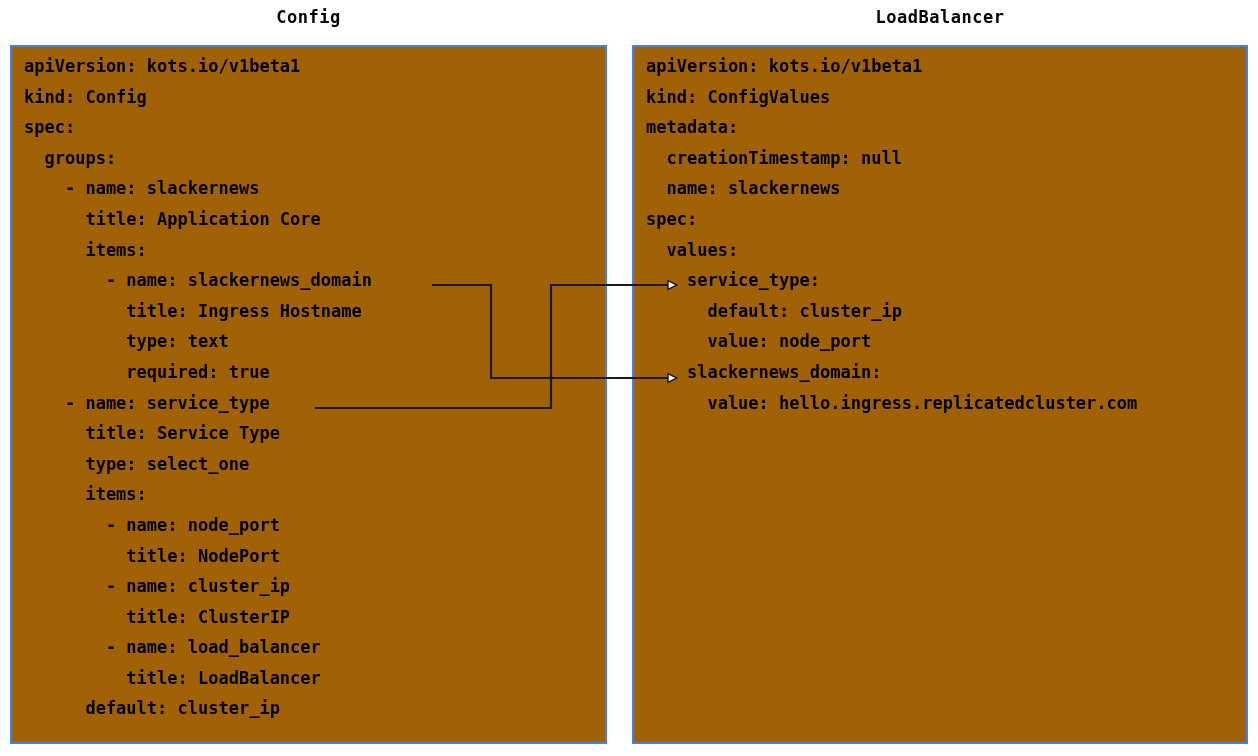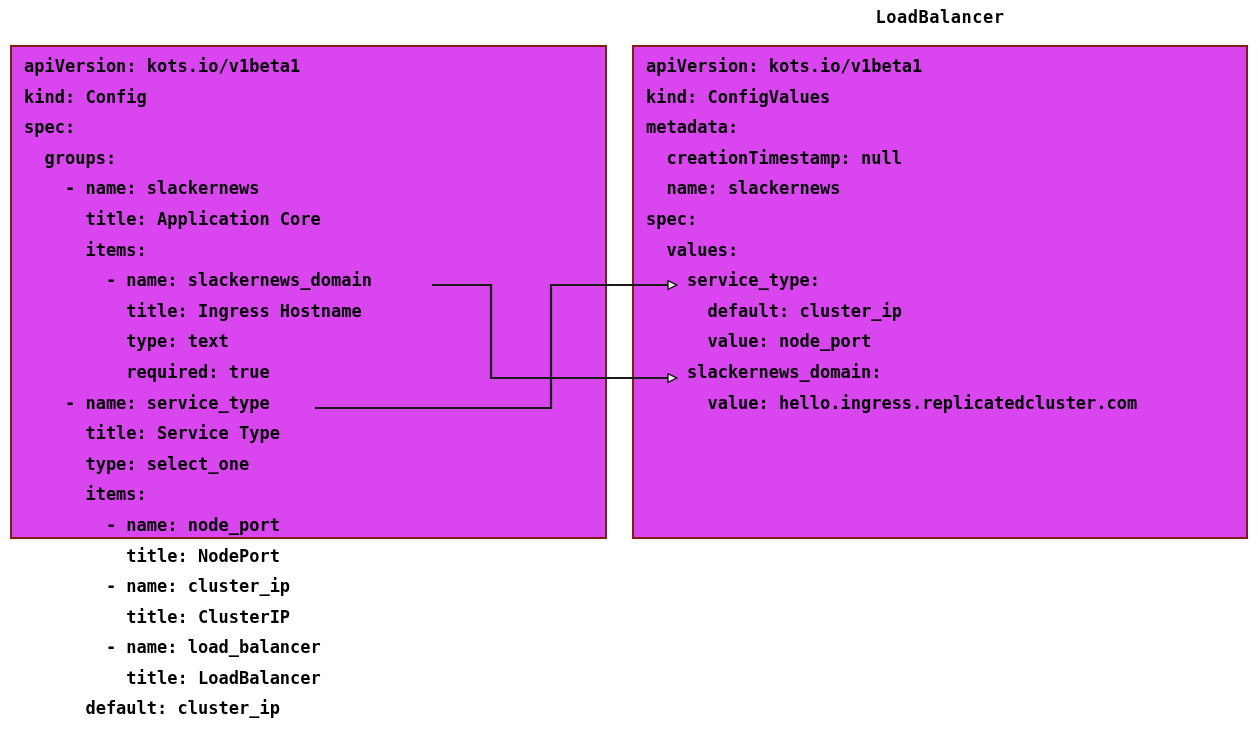--- a/index.html
+++ b/index.html
@@ -31,23 +31,23 @@
     white-space: nowrap;
     text-align: center;
   }
   #title-config  { left: 10px;  width: 597px; }
   #title-values  { left: 632px; width: 616px; }
 
   
   .panel {
     position: absolute;
     top: 45px;
-    height: 494px;
-    background: #d946ef;
-    border: 2px solid #7f1d1d;
+    height: 699px;
+    background: #a16207;
+    border: 2px solid #3b82f6;
     box-sizing: border-box;
   }
   #panel-config { left: 10px;  width: 597px; }
   #panel-values { left: 632px; width: 616px; }
 
   
   .yaml {
     position: absolute;
     top: 4px;
     left: 12px;
@@ -73,20 +73,21 @@
     width: 1258px;
     height: 756px;
     pointer-events: none;
   }
 </style>
 </head>
 <body>
 
 <div id="stage">
 
+  <div class="panel-title" id="title-config">Config</div>
   <div class="panel-title" id="title-values">LoadBalancer</div>
 
   <div class="panel" id="panel-config">
     <div class="yaml" id="yaml-left"><div class="line">apiVersion: kots.io/v1beta1</div><div class="line">kind: Config</div><div class="line">spec:</div><div class="line">  groups:</div><div class="line">    - name: slackernews</div><div class="line">      title: Application Core</div><div class="line">      items:</div><div class="line">        - name: slackernews_domain</div><div class="line">          title: Ingress Hostname</div><div class="line">          type: text</div><div class="line">          required: true</div><div class="line">    - name: service_type</div><div class="line">      title: Service Type</div><div class="line">      type: select_one</div><div class="line">      items:</div><div class="line">        - name: node_port</div><div class="line">          title: NodePort</div><div class="line">        - name: cluster_ip</div><div class="line">          title: ClusterIP</div><div class="line">        - name: load_balancer</div><div class="line">          title: LoadBalancer</div><div class="line">      default: cluster_ip</div></div>
   </div>
 
   <div class="panel" id="panel-values">
     <div class="yaml" id="yaml-right"><div class="line">apiVersion: kots.io/v1beta1</div><div class="line">kind: ConfigValues</div><div class="line">metadata:</div><div class="line">  creationTimestamp: null</div><div class="line">  name: slackernews</div><div class="line">spec:</div><div class="line">  values:</div><div class="line">    service_type:</div><div class="line">      default: cluster_ip</div><div class="line">      value: node_port</div><div class="line">    slackernews_domain:</div><div class="line">      value: hello.ingress.replicatedcluster.com</div></div>
   </div>
 

